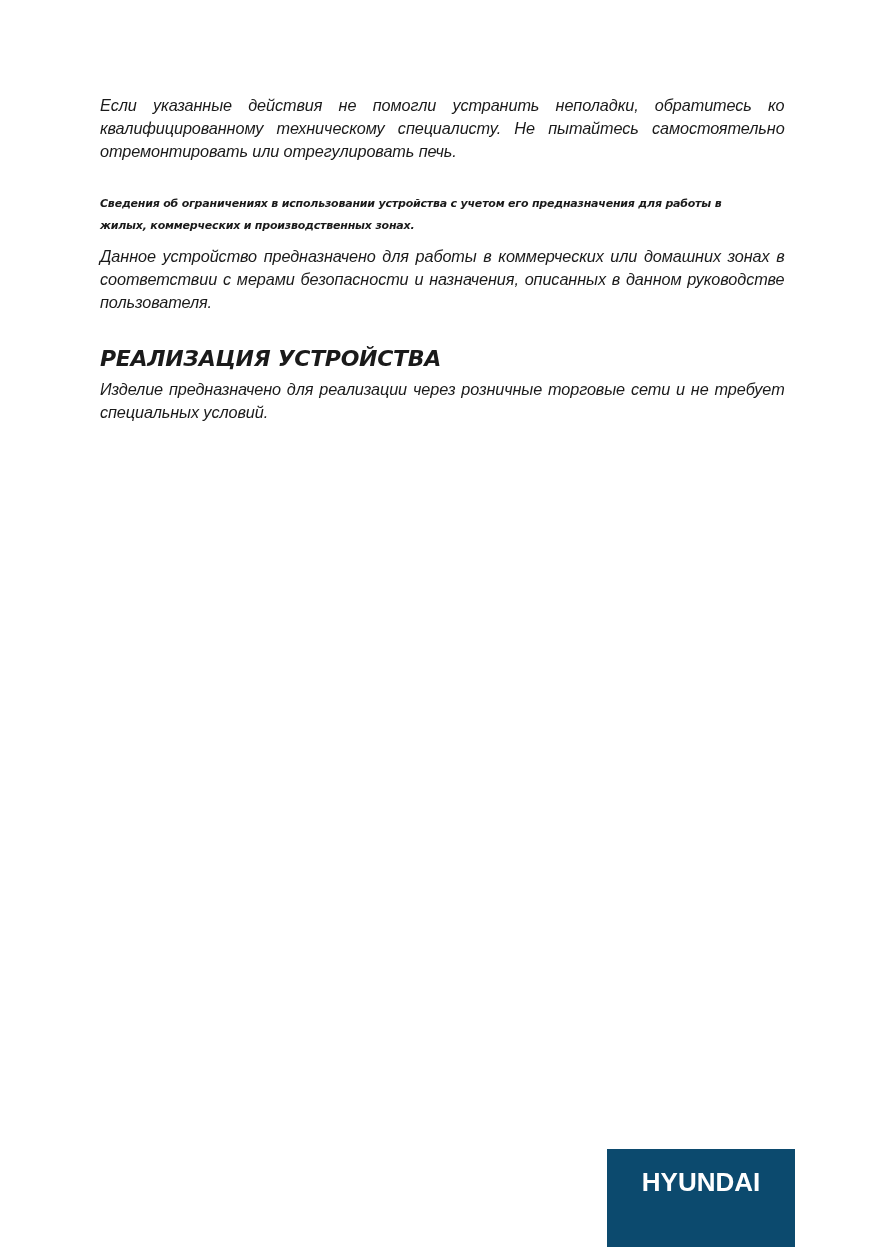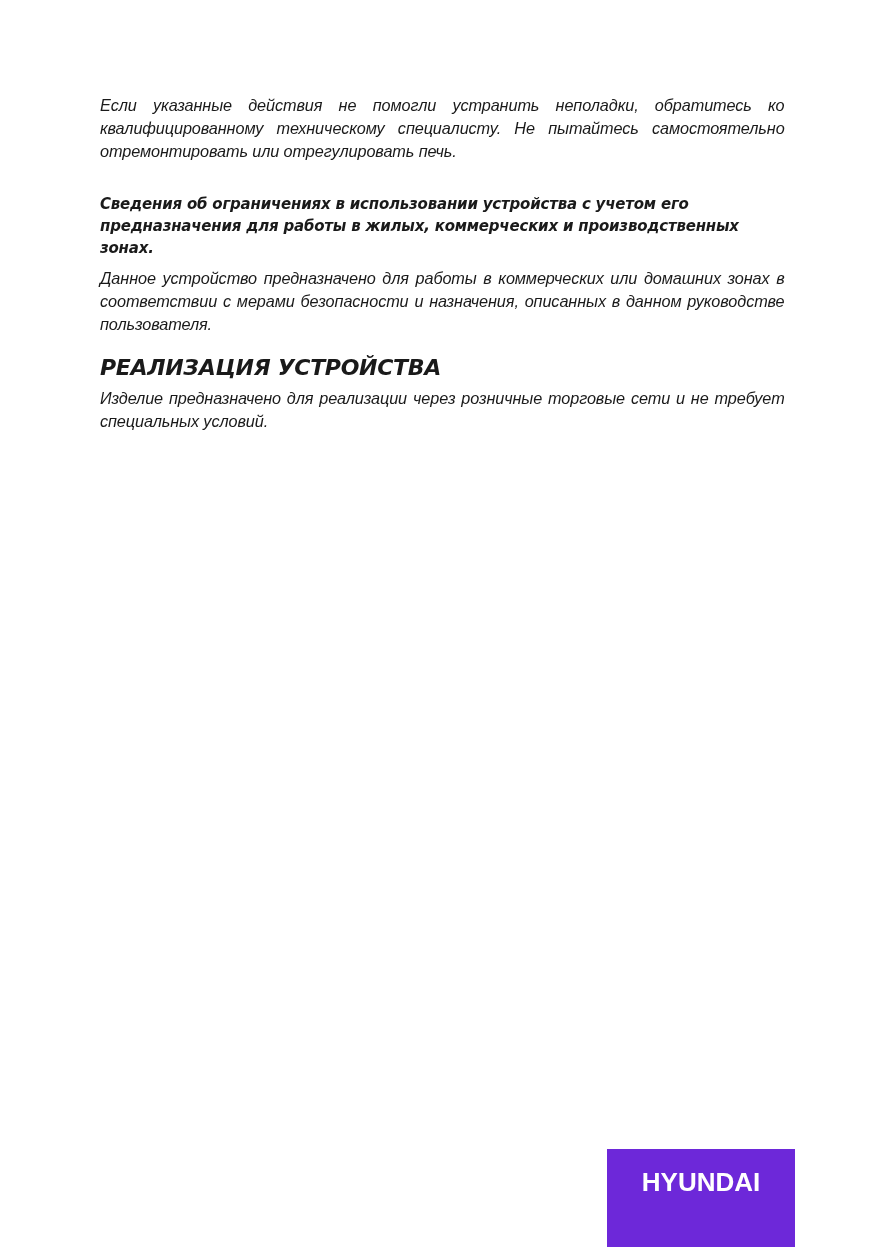--- a/index.html
+++ b/index.html
@@ -2,26 +2,26 @@
 <html><head>
 <meta charset="utf-8">
 <style>
   html, body { margin: 0; padding: 0; background: #ffffff; }
   body { width: 896px; height: 1247px; position: relative; overflow: hidden;
          font-family: "Liberation Sans", sans-serif; color: #1a1a1a; }
   .page { position: absolute; left: 100px; top: 94px; width: 695px; font-style: italic; }
   .para { font-size: 16.5px; line-height: 23px; text-align: justify; margin: 0;
           letter-spacing: -0.1px; transform: scaleX(0.985); transform-origin: left; }
   .para.last-left { text-align-last: left; }
-  .sub-heading { font-weight: bold; font-size: 15px; line-height: 22px; margin: 30px 0 8px 0;
+  .sub-heading { font-weight: bold; font-size: 11px; line-height: 22px; margin: 30px 0 8px 0;
                  font-family: "DejaVu Sans", sans-serif; letter-spacing: -0.2px; width: 650px; }
-  .section-heading { font-weight: bold; font-size: 22px; line-height: 26px; margin: 19px 0 6px 0;
+  .section-heading { font-weight: bold; font-size: 22px; line-height: 26px; margin: 32px 0 6px 0;
                      font-family: "DejaVu Sans", sans-serif; letter-spacing: -0.3px; }
   .logo-box { position: absolute; left: 607px; top: 1149px; width: 188px; height: 98px;
-              background: #6d28d9; }
+              background: #0c4a6e; }
   .logo-text { position: absolute; left: 0; right: 0; top: 18px; text-align: center;
                color: #ffffff; font-weight: bold; font-size: 26px; letter-spacing: 0px;
                font-family: "Liberation Sans", sans-serif; }
 </style>
 </head>
 <body>
 
 <div class="page">
   <p class="para last-left">Если указанные действия не помогли устранить неполадки, обратитесь ко квалифицированному техническому специалисту. Не пытайтесь самостоятельно отремонтировать или отрегулировать печь.</p>
 

